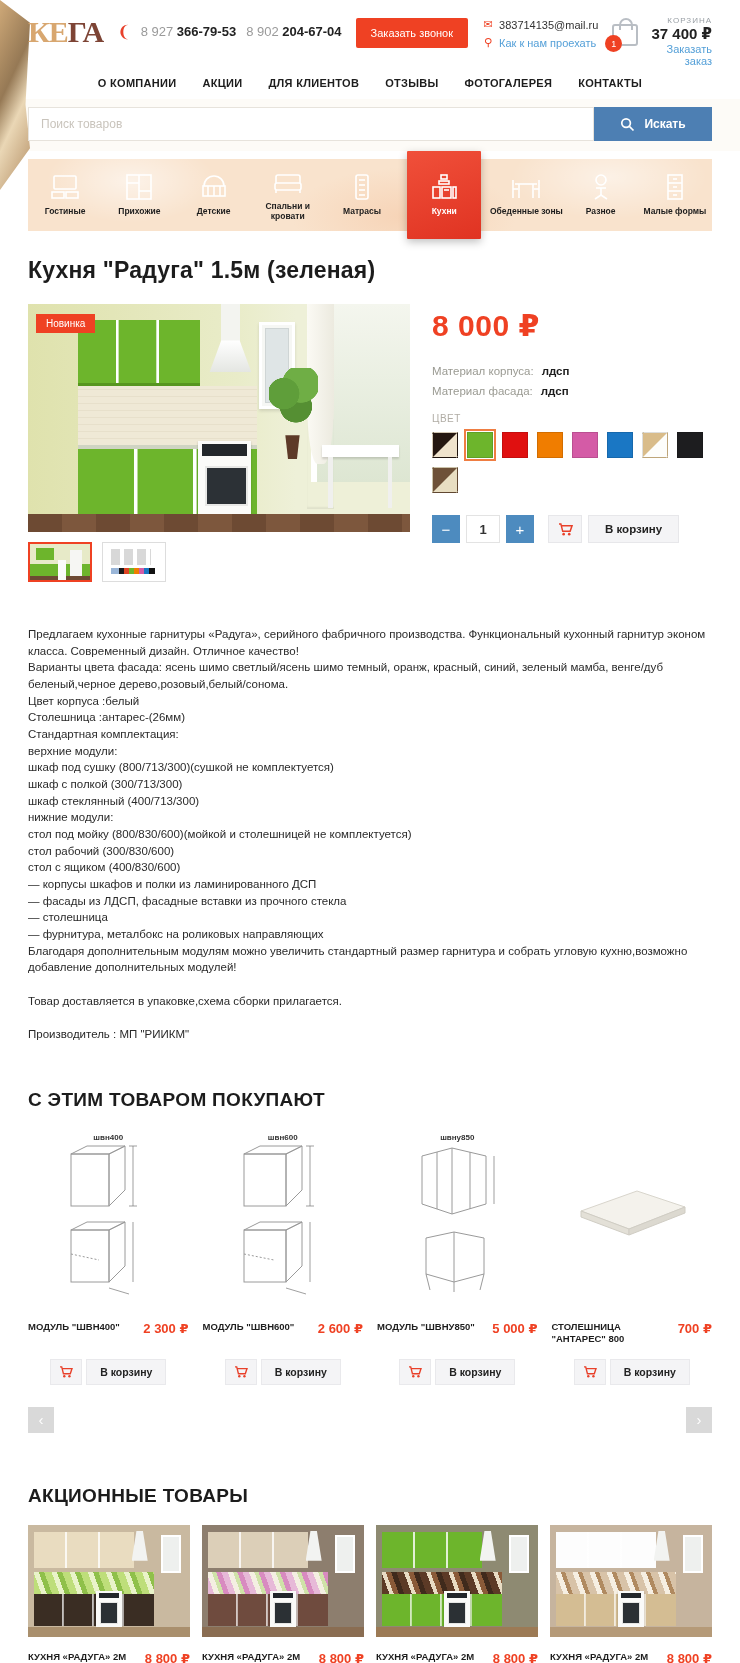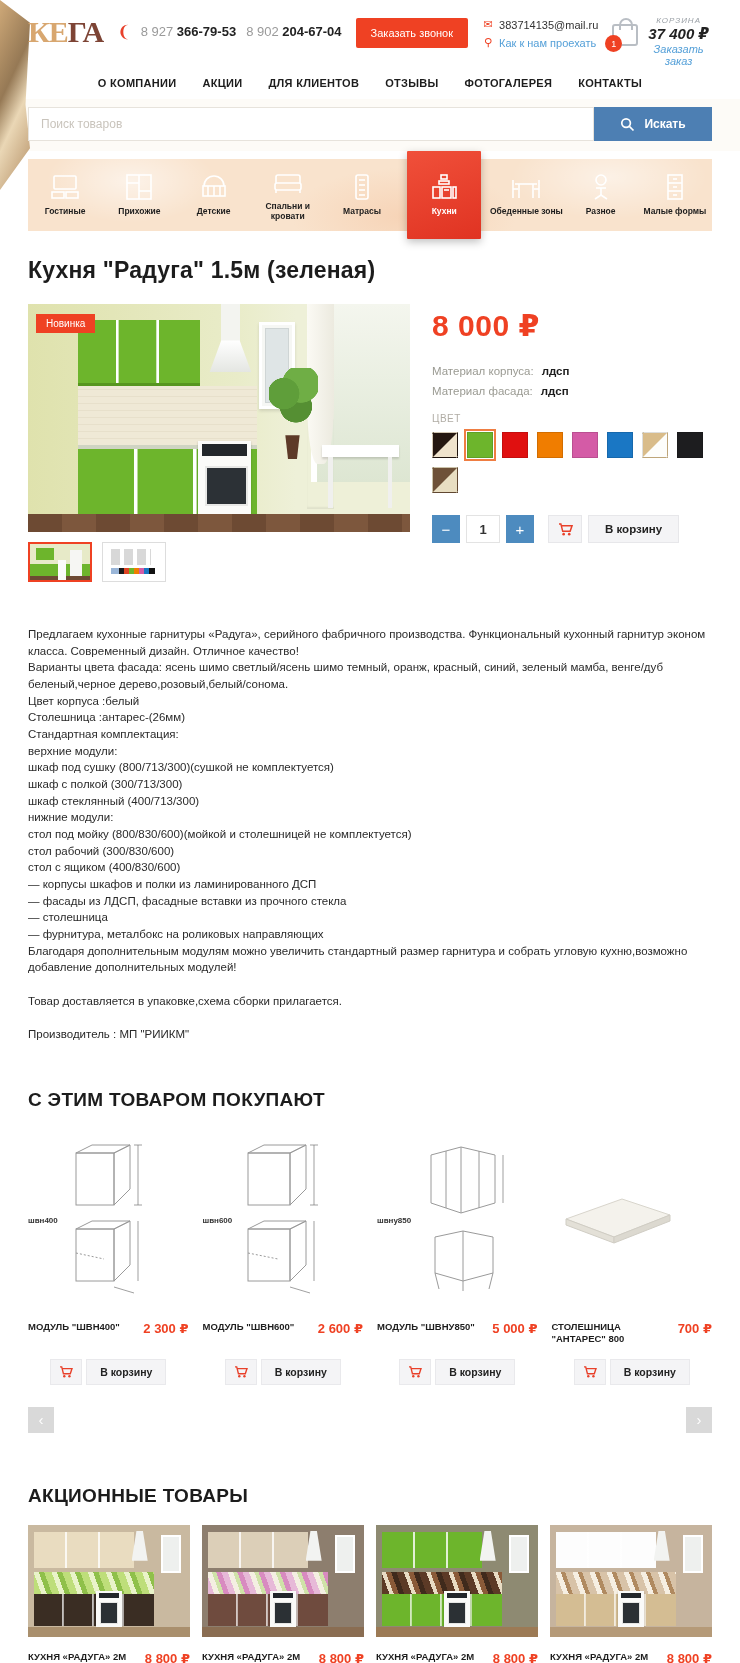--- a/index.html
+++ b/index.html
@@ -27,21 +27,21 @@
   .contact-row { display:flex; gap:5px; align-items:center; margin-bottom:5px; white-space:nowrap; }
   .c-ico { color:#ef4123; font-size:11px; width:12px; text-align:center; }
   .directions { color:#55a0d8; cursor:pointer; }
   .cart-box { margin-left:auto; display:flex; gap:8px; padding-top:4px; }
   .bag-wrap { position:relative; width:30px; height:34px; }
   .bag { width:26px; height:22px; border:2px solid #b9bec4; border-radius:3px; position:absolute; bottom:4px; }
   .bag:before { content:""; position:absolute; left:5px; top:-8px; width:10px; height:10px;
     border:2px solid #b9bec4; border-bottom:none; border-radius:7px 7px 0 0; }
   .cart-badge { position:absolute; left:-7px; bottom:-2px; width:17px; height:17px; background:#ef4123;
     color:#fff; border-radius:50%; font-size:9px; display:flex; align-items:center; justify-content:center; }
-  .cart-info { text-align:center;font-style:italic; }
+  .cart-info { text-align:right; }
   .cart-label { font-size:8px; color:#9aa0a6; letter-spacing:1px; }
   .cart-total { font-size:15px; font-weight:bold; color:#222; }
   .checkout { font-size:11px; color:#55a0d8; cursor:pointer; }
 
   
   .main-nav { display:flex; justify-content:center; gap:26px; padding:6px 0 10px; }
   .main-nav span { font-size:11px; font-weight:bold; color:#1d1d1d; cursor:pointer; letter-spacing:.3px; }
 
   
   .search-band { background:#fdfbf7; padding:8px 0 10px; }
@@ -146,21 +146,21 @@
   
   .descr { margin-top:44px; font-size:11.5px; line-height:1.45; color:#2a2a2a; white-space:pre-line; }
 
   
   .section-h { font-size:19px; font-weight:bold; color:#1c1c1c; letter-spacing:.3px; }
 
   
   .related { margin-top:46px; }
   .rel-grid { display:flex; gap:14px; margin-top:18px; }
   .rel-card { flex:1; display:flex; flex-direction:column; }
-  .rel-img { height:180px; background:#fff; display:flex; flex-direction:row; align-items:center; padding-top:4px; }
+  .rel-img { height:180px; background:#fff; display:flex; flex-direction:column; align-items:center; padding-top:4px; }
   .rel-dlabel { font-size:8px; font-weight:bold; color:#333; }
   .rel-meta { display:flex; justify-content:space-between; gap:6px; margin-top:12px; min-height:28px; }
   .rel-name { font-size:9.5px; font-weight:bold; color:#1d1d1d; line-height:1.3; }
   .rel-price { font-size:13px; font-weight:bold; color:#ef4123; white-space:nowrap; }
   .card-btns { display:flex; gap:4px; margin-top:10px; justify-content:center; }
   .btn-cart-ico { width:32px; height:26px; background:#f4f4f6; border:1px solid #e9e9ec; display:flex;
     align-items:center; justify-content:center; cursor:pointer; }
   .btn-tocart { height:26px; background:#f4f4f6; border:1px solid #e9e9ec; font-size:10.5px; font-weight:bold;
     color:#222; padding:0 13px; cursor:pointer; }
   .arrows { display:flex; justify-content:space-between; margin-top:22px; }

